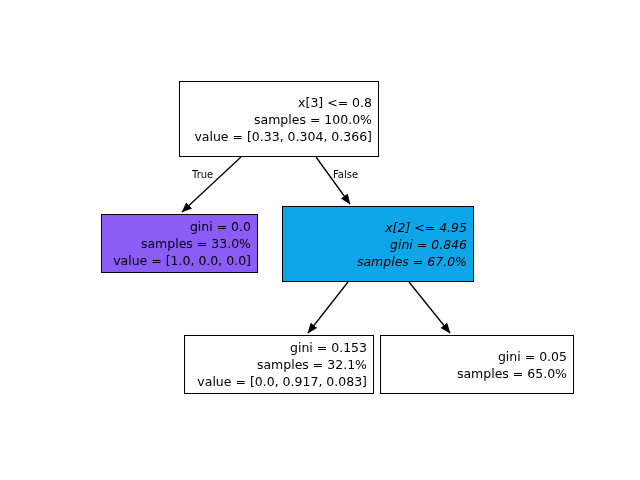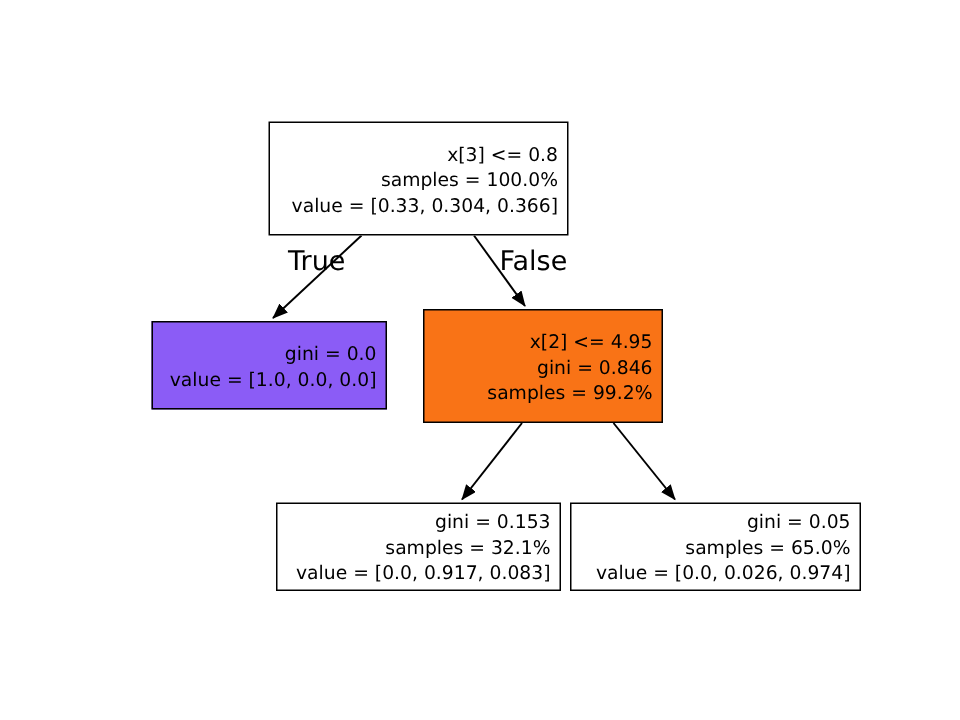--- a/index.html
+++ b/index.html
@@ -36,21 +36,21 @@
   }
   .node-line {
     font-size: 12.5px;
     line-height: 17px;
     color: #000000;
     white-space: nowrap;
     text-align: center;
   }
   .edge-label {
     position: absolute;
-    font-size: 18px;
+    font-size: 10px;
     line-height: 15px;
     color: #000000;
     white-space: nowrap;
   }
 </style>
 </head>
 <body>
 
 <div id="canvas" style="background: rgb(255, 255, 255);">
 
@@ -67,37 +67,37 @@
   </svg>
 
   <div class="node" id="node-root" style="left: 179px; top: 81px; width: 200px; height: 76px; border-color: rgb(0, 0, 0); background: rgb(255, 255, 255);">
     <div class="node-line">x[3] &lt;= 0.8</div>
     <div class="node-line">samples = 100.0%</div>
     <div class="node-line">value = [0.33, 0.304, 0.366]</div>
   </div>
 
   <div class="node" id="node-leaf-left" style="left: 101px; top: 214px; width: 157px; height: 59px; border-color: rgb(0, 0, 0); background: #8b5cf6;">
     <div class="node-line">gini = 0.0</div>
+    <div class="node-line">samples = 33.0%</div>
     <div class="node-line">value = [1.0, 0.0, 0.0]</div>
   </div>
 
-  <div class="node" id="node-internal-right" style="left: 282px; top: 206px; width: 160px; height: 76px; border-color: rgb(0, 0, 0); background: #f97316;">
+  <div class="node" id="node-internal-right" style="left: 282px; top: 206px; width: 192px; height: 76px; border-color: rgb(0, 0, 0); background: #0ea5e9; font-style: italic;">
     <div class="node-line">x[2] &lt;= 4.95</div>
     <div class="node-line">gini = 0.846</div>
-    <div class="node-line">samples = 99.2%</div>
+    <div class="node-line">samples = 67.0%</div>
   </div>
 
   <div class="node" id="node-leaf-bottom-left" style="left: 184px; top: 335px; width: 190px; height: 59px; border-color: rgb(0, 0, 0); background: rgb(255, 255, 255);">
     <div class="node-line">gini = 0.153</div>
     <div class="node-line">samples = 32.1%</div>
     <div class="node-line">value = [0.0, 0.917, 0.083]</div>
   </div>
 
   <div class="node" id="node-leaf-bottom-right" style="left: 380px; top: 335px; width: 194px; height: 59px; border-color: rgb(0, 0, 0); background: rgb(255, 255, 255);">
     <div class="node-line">gini = 0.05</div>
     <div class="node-line">samples = 65.0%</div>
-    <div class="node-line">value = [0.0, 0.026, 0.974]</div>
   </div>
 
   <div class="edge-label" id="label-true" style="left:192px; top:167px;">True</div>
   <div class="edge-label" id="label-false" style="left:333px; top:167px;">False</div>
 
 </div>
 
 </body></html>

